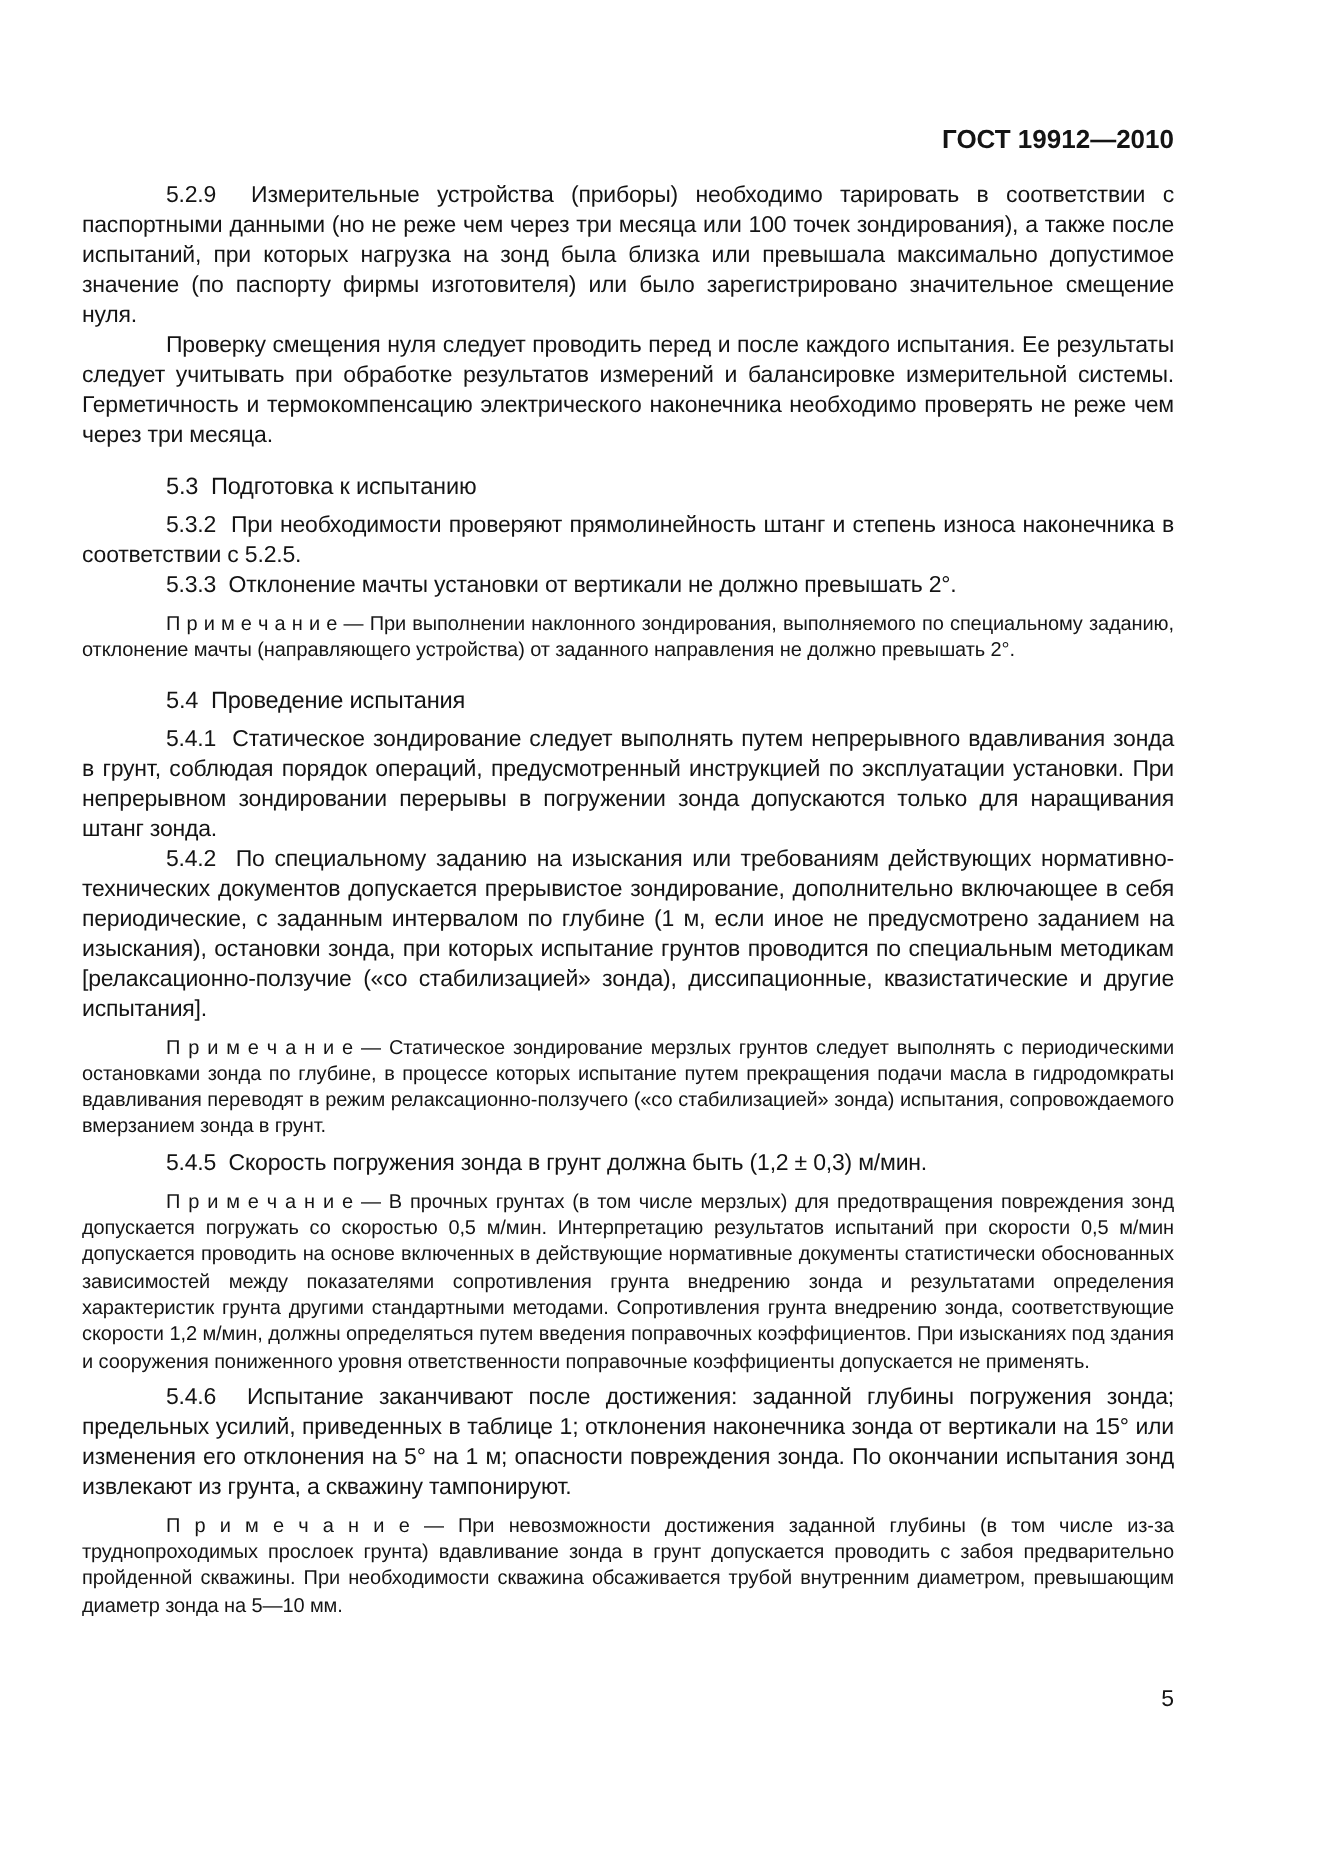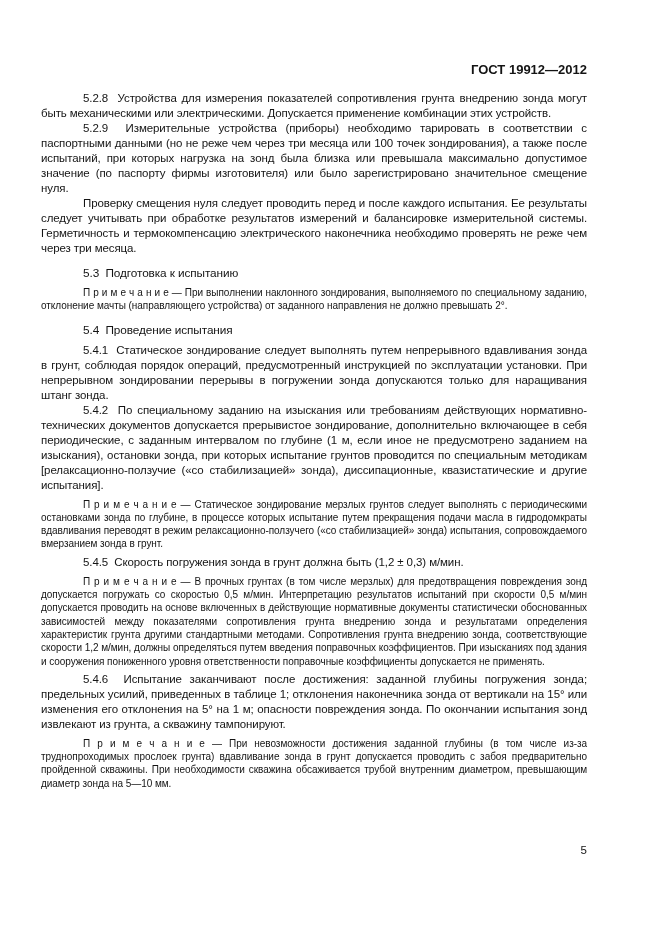--- a/index.html
+++ b/index.html
@@ -34,27 +34,28 @@
   .page-number{
     position:absolute;top:843px;left:41px;width:546px;
     text-align:right;font-size:11.5px;line-height:15px;
   }
 </style>
 </head>
 <body>
 
 <div class="page">
 
-  <div class="doc-header">ГОСТ 19912—2012</div>
+  <div class="doc-header">ГОСТ 19912—2010</div>
 
   <div class="content">
-    <p class="para">5.2.8&nbsp; Устройства для измерения показателей сопротивления грунта внедрению зонда могут быть механическими или электрическими. Допускается применение комбинации этих устройств.</p>
     <p class="para">5.2.9&nbsp; Измерительные устройства (приборы) необходимо тарировать в соответствии с паспортными данными (но не реже чем через три месяца или 100 точек зондирования), а также после испытаний, при которых нагрузка на зонд была близка или превышала максимально допустимое значение (по паспорту фирмы изготовителя) или было зарегистрировано значительное смещение нуля.</p>
     <p class="para">Проверку смещения нуля следует проводить перед и после каждого испытания. Ее результаты следует учитывать при обработке результатов измерений и балансировке измерительной системы. Герметичность и термокомпенсацию электрического наконечника необходимо проверять не реже чем через три месяца.</p>
     <p class="heading">5.3&nbsp; Подготовка к испытанию</p>
+    <p class="para">5.3.2&nbsp; При необходимости проверяют прямолинейность штанг и степень износа наконечника в соответствии с 5.2.5.</p>
+    <p class="para">5.3.3&nbsp; Отклонение мачты установки от вертикали не должно превышать 2°.</p>
     <p class="note">П р и м е ч а н и е — При выполнении наклонного зондирования, выполняемого по специальному заданию, отклонение мачты (направляющего устройства) от заданного направления не должно превышать 2°.</p>
     <p class="heading">5.4&nbsp; Проведение испытания</p>
     <p class="para">5.4.1&nbsp; Статическое зондирование следует выполнять путем непрерывного вдавливания зонда в грунт, соблюдая порядок операций, предусмотренный инструкцией по эксплуатации установки. При непрерывном зондировании перерывы в погружении зонда допускаются только для наращивания штанг зонда.</p>
     <p class="para">5.4.2&nbsp; По специальному заданию на изыскания или требованиям действующих нормативно-технических документов допускается прерывистое зондирование, дополнительно включающее в себя периодические, с заданным интервалом по глубине (1 м, если иное не предусмотрено заданием на изыскания), остановки зонда, при которых испытание грунтов проводится по специальным методикам [релаксационно-ползучие («со стабилизацией» зонда), диссипационные, квазистатические и другие испытания].</p>
     <p class="note">П р и м е ч а н и е — Статическое зондирование мерзлых грунтов следует выполнять с периодическими остановками зонда по глубине, в процессе которых испытание путем прекращения подачи масла в гидродомкраты вдавливания переводят в режим релаксационно-ползучего («со стабилизацией» зонда) испытания, сопровождаемого вмерзанием зонда в грунт.</p>
     <p class="para">5.4.5&nbsp; Скорость погружения зонда в грунт должна быть (1,2 ± 0,3) м/мин.</p>
     <p class="note">П р и м е ч а н и е — В прочных грунтах (в том числе мерзлых) для предотвращения повреждения зонд допускается погружать со скоростью 0,5 м/мин. Интерпретацию результатов испытаний при скорости 0,5 м/мин допускается проводить на основе включенных в действующие нормативные документы статистически обоснованных зависимостей между показателями сопротивления грунта внедрению зонда и результатами определения характеристик грунта другими стандартными методами. Сопротивления грунта внедрению зонда, соответствующие скорости 1,2 м/мин, должны определяться путем введения поправочных коэффициентов. При изысканиях под здания и сооружения пониженного уровня ответственности поправочные коэффициенты допускается не применять.</p>
     <p class="para">5.4.6&nbsp; Испытание заканчивают после достижения: заданной глубины погружения зонда; предельных усилий, приведенных в таблице 1; отклонения наконечника зонда от вертикали на 15° или изменения его отклонения на 5° на 1 м; опасности повреждения зонда. По окончании испытания зонд извлекают из грунта, а скважину тампонируют.</p>
     <p class="note">П р и м е ч а н и е — При невозможности достижения заданной глубины (в том числе из-за труднопроходимых прослоек грунта) вдавливание зонда в грунт допускается проводить с забоя предварительно пройденной скважины. При необходимости скважина обсаживается трубой внутренним диаметром, превышающим диаметр зонда на 5—10 мм.</p>
   </div>

